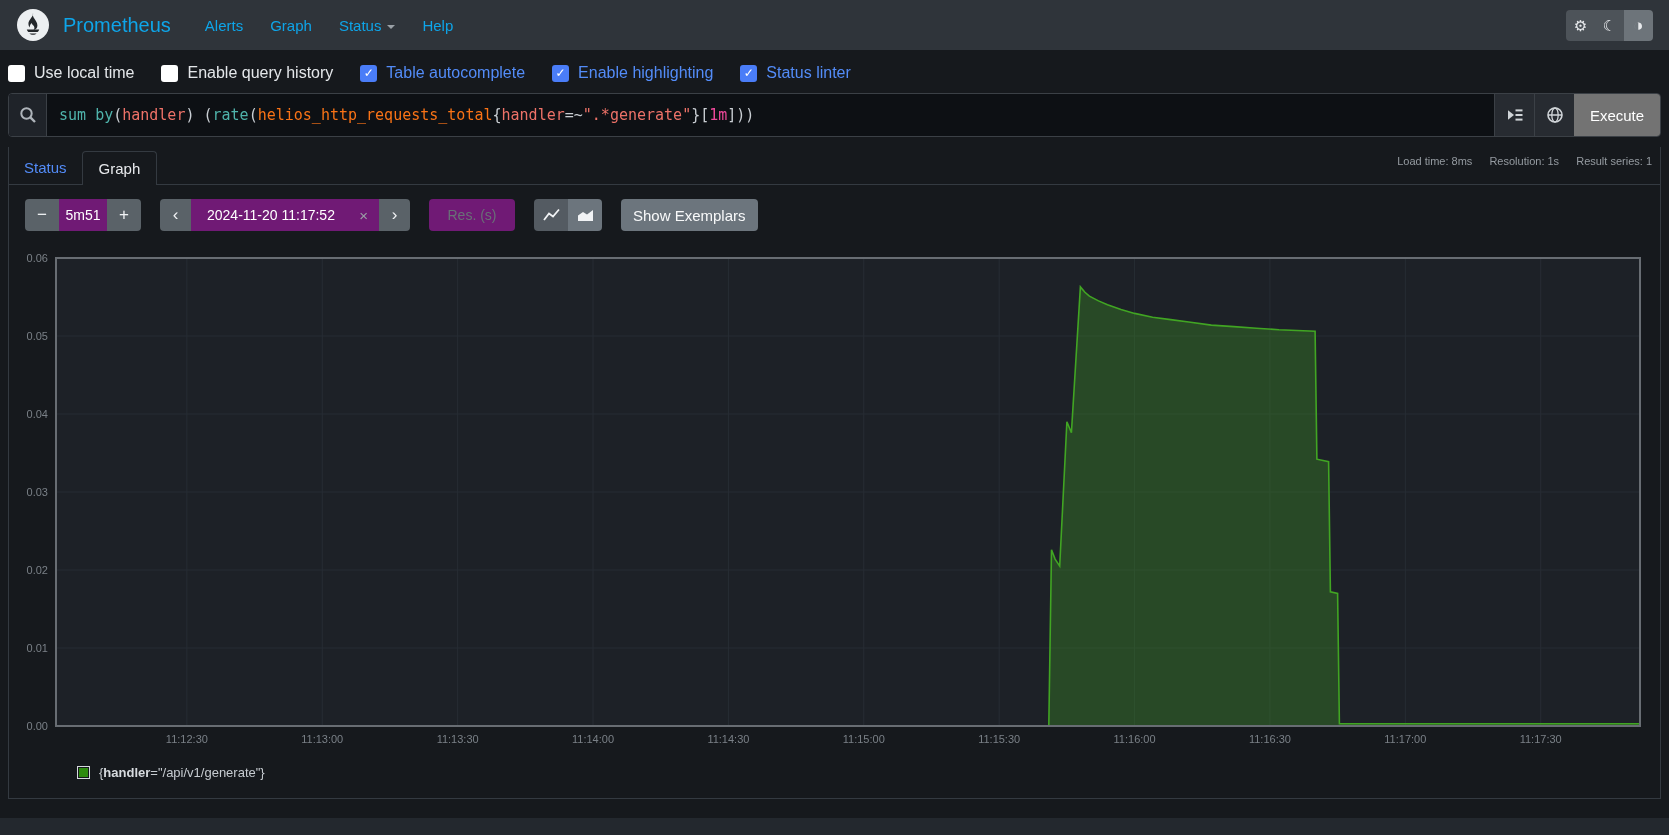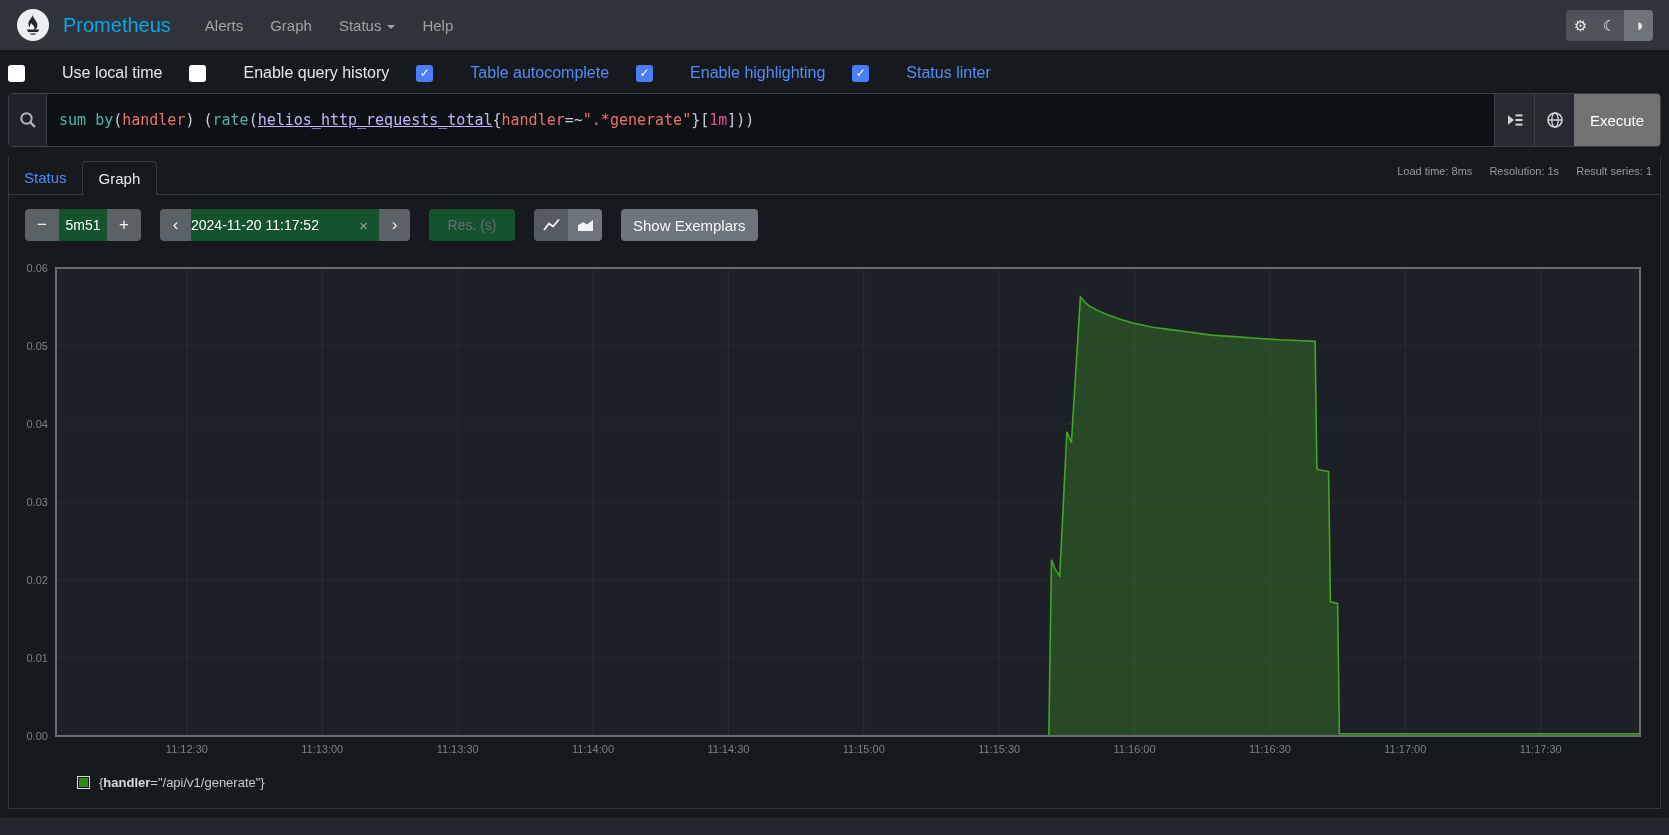--- a/index.html
+++ b/index.html
@@ -11,71 +11,71 @@
     overflow:hidden;
     position:relative;
   }
   
   .navbar {
     height:50px; background:#2f343a;
     display:flex; align-items:center; padding:0 16px;
   }
   .logo { width:34px; height:34px; margin-right:13px; flex:0 0 auto; }
   .brand { color:#0ea5e9; font-size:20px; margin-right:34px; }
-  .nav-item { color:#a3a3a3; font-size:15px; margin-right:27px; text-decoration:none; cursor:pointer; }
+  .nav-item { color:#0ea5e9; font-size:15px; margin-right:27px; text-decoration:none; cursor:pointer; }
   .caret { display:inline-block; margin-left:6px; vertical-align:middle;
     border-top:4px solid #9aa0a6; border-left:4px solid transparent; border-right:4px solid transparent; }
   .nav-spacer { flex:1; }
   .theme-group { display:flex; border-radius:4px; overflow:hidden; }
   .theme-btn { width:29px; height:31px; background:#4d5359; color:#e8eaed;
     border:0; font-size:15px; line-height:31px; text-align:center; cursor:pointer; }
   .theme-btn.active { background:#6d747a; font-size:17px; }
   
   .options-row { display:flex; align-items:center; padding:14px 8px 11px 8px; }
-  .opt { display:flex; align-items:center; margin-right:27px; cursor:pointer;gap:28px; }
+  .opt { display:flex; align-items:center; margin-right:27px; cursor:pointer; }
   .opt .box { width:17px; height:17px; border-radius:3px; background:#ffffff; margin-right:9px;
     display:flex; align-items:center; justify-content:center; font-size:12px; color:#fff; }
   .opt.checked .box { background:#4a7df8; }
   .opt .lbl { font-size:16px; color:#e4e7ea; }
   .opt.checked .lbl { color:#538cf8; }
   
-  .query-row { margin:0 8px 10px 8px; display:flex; height:54px;
+  .query-row { margin:0 8px 10px 8px; display:flex; height:44px;
     border:1px solid #3b4046; border-radius:4px; overflow:hidden; background:#0d1014; }
   .q-addon { width:38px; background:#1f2329; display:flex; align-items:center; justify-content:center;
     border-right:1px solid #3b4046; }
   .q-expr { flex:1; display:flex; align-items:center; padding:0 12px;
     font-family:"DejaVu Sans Mono", monospace; font-size:15px; white-space:pre; color:#c9ced3; }
   .tok-keyword { color:#4fb3ab; }
   .tok-label { color:#ee7268; }
   .tok-string { color:#ee7268; }
-  .tok-metric { color:#c4b5fd;text-decoration:underline; }
+  .tok-metric { color:#f97316; }
   .tok-plain { color:#c9ced3; }
   .tok-duration { color:#ec4899; }
   .q-btn { width:40px; background:#272b31; border:0; border-left:1px solid #3b4046;
     display:flex; align-items:center; justify-content:center; cursor:pointer; }
   .execute-btn { width:86px; border:0; background:#737373; color:#ffffff; font-size:15px; cursor:pointer; }
   
   .panel { margin:0 8px; border:1px solid #343a41; border-top:none; }
   .tabbar { display:flex; align-items:flex-end; border-bottom:1px solid #343a41; position:relative; height:38px; }
   .tab-link { font-size:15px; color:#538cf8; padding:8px 15px; cursor:pointer; }
   .tab-active { font-size:15px; color:#e8eaed; background:#16191d; padding:8px 16px;
     border:1px solid #343a41; border-bottom:none; border-radius:4px 4px 0 0; margin-bottom:-1px; cursor:pointer; }
   .stats { position:absolute; right:8px; top:8px; font-size:11px; color:#959ba1; }
   .stats span { margin-left:14px; }
   .panel-body { padding:8px; }
   
   .controls { display:flex; align-items:center; margin:6px 0 4px 8px; height:32px; }
   .grp { display:flex; border-radius:4px; overflow:hidden; }
   .ctrl-btn { height:32px; background:#5a6268; color:#f1f3f5; border:0; font-size:17px;
     display:flex; align-items:center; justify-content:center; cursor:pointer; }
   .w34 { width:34px; } .w31 { width:31px; }
-  .dark-box { height:32px; background:#14532d; color:#ffffff; font-size:14px;
+  .dark-box { height:32px; background:#701a75; color:#ffffff; font-size:14px;
     display:flex; align-items:center; justify-content:center; }
   .range-input { width:48px; border:0; text-align:center; font-family:inherit; }
-  .datetime-box { width:188px; justify-content:space-between; }
+  .datetime-box { width:188px; justify-content:space-between; padding-left:16px; }
   .clear-x { background:none; border:0; color:#9aa0a6; font-size:15px; padding:0 11px; cursor:pointer; }
   .res-input { width:86px; border:0; border-radius:4px; text-align:center; font-family:inherit; }
   .res-input::placeholder { color:#697077; opacity:1; }
   .chart-type-btn { width:34px; }
   .chart-type-btn.active { background:#545b62; }
   .chart-type-btn.inactive { background:#6c757d; }
   .exemplars-btn { height:32px; background:#6c757d; color:#f8f9fa; border:0; border-radius:4px;
     padding:0 12px; font-size:15px; cursor:pointer; }
   .gap { width:19px; }
   

